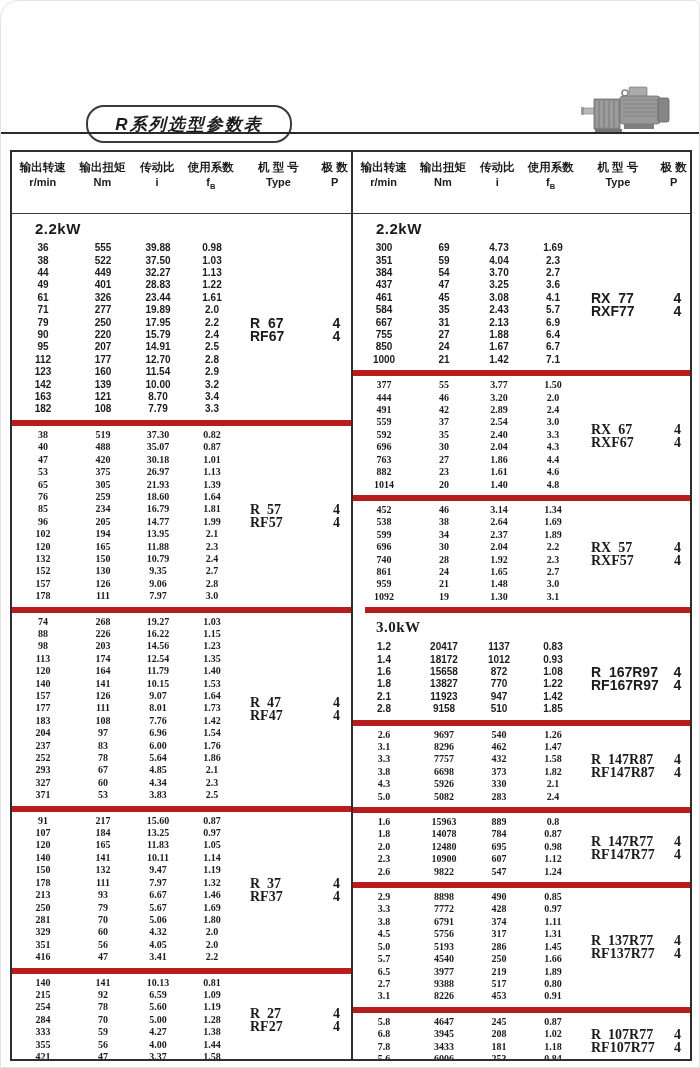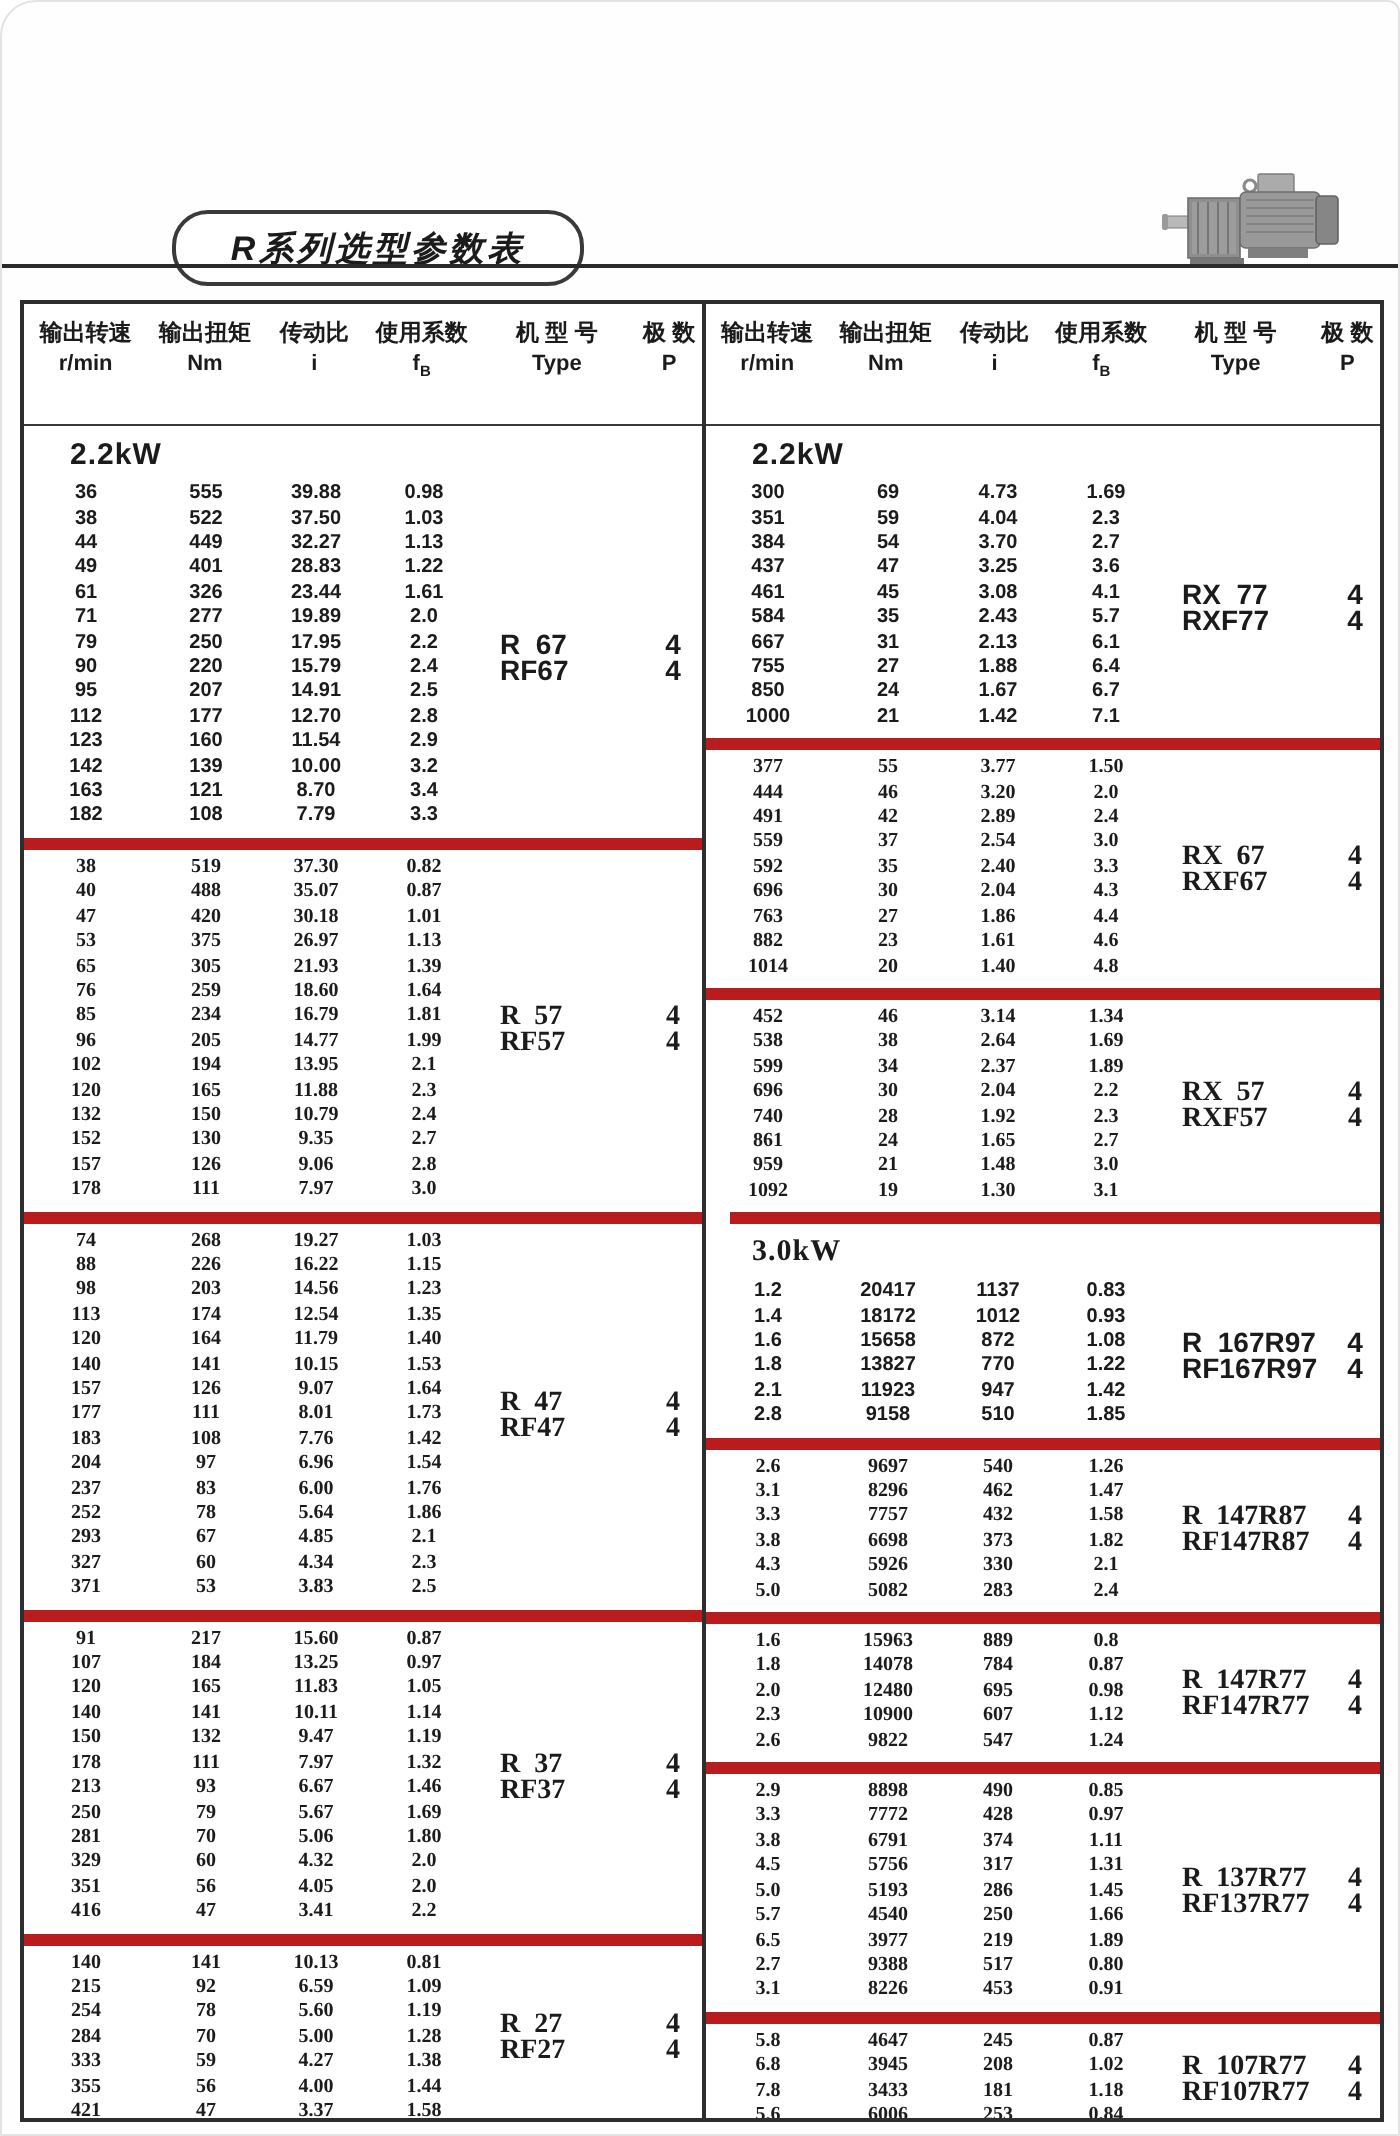--- a/index.html
+++ b/index.html
@@ -604,21 +604,21 @@
             <div class="row">
               <span class="c1">584</span>
               <span class="c2">35</span>
               <span class="c3">2.43</span>
               <span class="c4">5.7</span>
             </div>
             <div class="row">
               <span class="c1">667</span>
               <span class="c2">31</span>
               <span class="c3">2.13</span>
-              <span class="c4">6.1</span>
+              <span class="c4">6.9</span>
             </div>
             <div class="row">
               <span class="c1">755</span>
               <span class="c2">27</span>
               <span class="c3">1.88</span>
               <span class="c4">6.4</span>
             </div>
             <div class="row">
               <span class="c1">850</span>
               <span class="c2">24</span>

